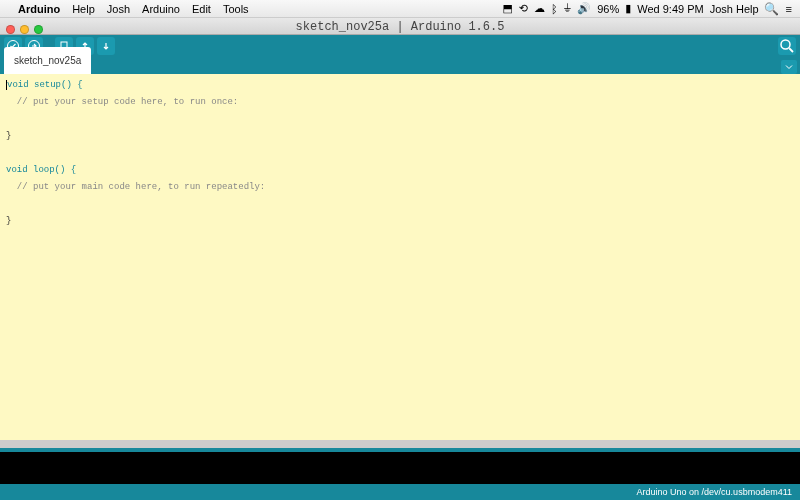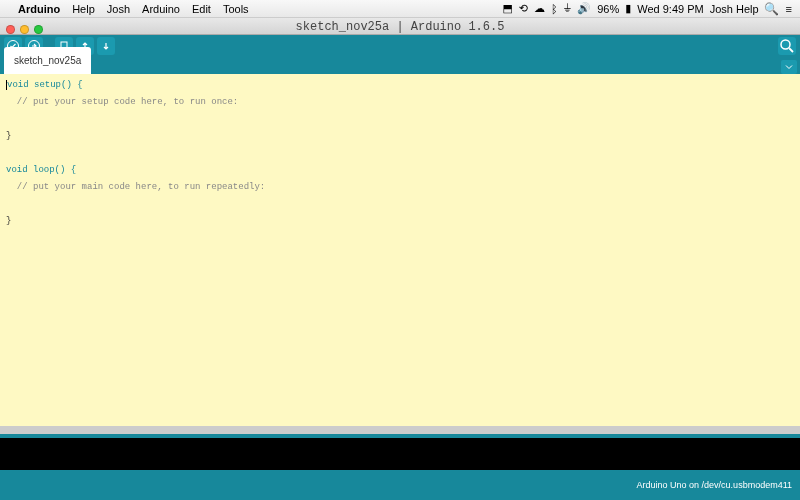--- a/index.html
+++ b/index.html
@@ -131,21 +131,21 @@
       background: #17889b;
       cursor: row-resize;
     }
     
     .console {
       height: 32px;
       background: #000;
     }
     
     .statusbar {
-      height: 30px;
+      height: 16px;
       background: #17889b;
       color: #fff;
       display: flex;
       align-items: center;
       justify-content: flex-end;
       padding: 0 8px;
       font-size: 9px;
     }
     .grey-strip { height: 8px; background: #ccc; }
   </style>

